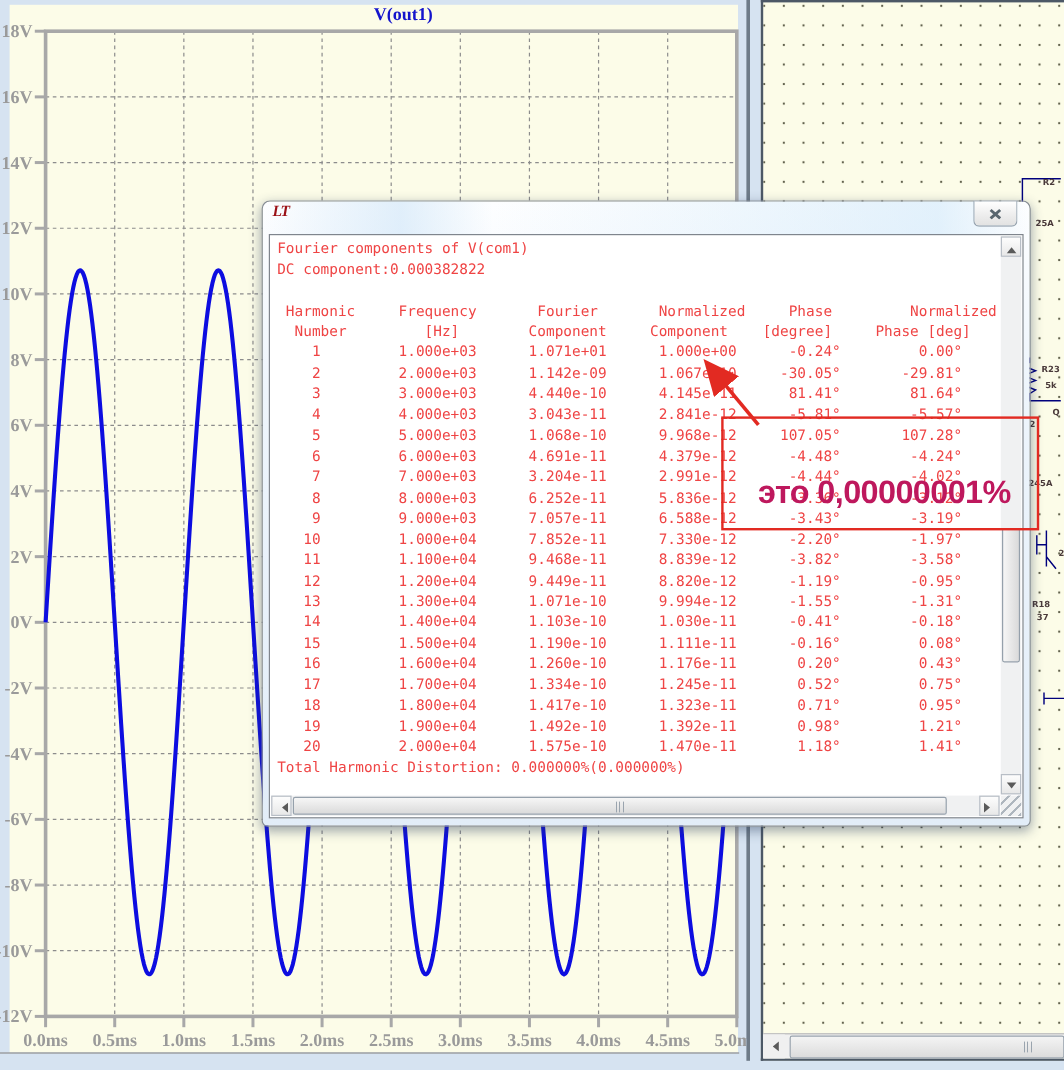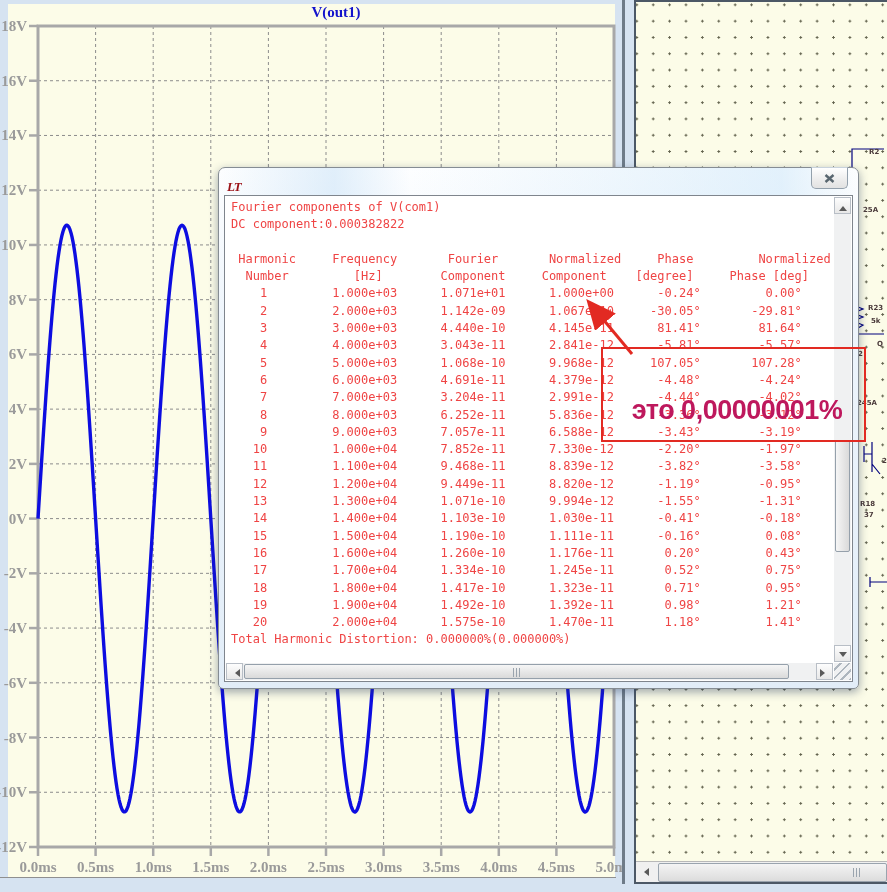--- a/index.html
+++ b/index.html
@@ -34,21 +34,21 @@
   .arrow-right{width:0;height:0;border:4px solid transparent;border-left:5px solid #5a5a5a;position:absolute;right:3px;top:6px;}
   .arrow-up{width:0;height:0;border:4px solid transparent;border-bottom:5px solid #5a5a5a;position:absolute;left:4px;top:4px;}
   .arrow-down{width:0;height:0;border:4px solid transparent;border-top:5px solid #5a5a5a;position:absolute;left:4px;top:7px;}
   
   #dialog{
     position:absolute;left:218px;top:167px;width:641px;height:522px;box-sizing:border-box;
     border:1px solid #858c93;border-radius:7px 7px 5px 5px;
     background:linear-gradient(#fdfeff,#eef5fc 30%,#e2edf8);
     box-shadow:0 3px 10px rgba(40,60,90,.45);
   }
-  #dlg-titlebar{position:absolute;left:0;top:0;right:0;height:27px;display:flex;align-items:flex-end;padding-left:8px;
+  #dlg-titlebar{position:absolute;left:0;top:0;right:0;height:27px;display:flex;align-items:flex-start;padding-left:8px;
     background:linear-gradient(90deg,rgba(255,255,255,0) 0%,rgba(190,220,245,.45) 18%,rgba(255,255,255,0) 30%,rgba(200,228,248,.5) 88%,rgba(255,255,255,0) 100%);
     border-radius:7px 7px 0 0;}
   #dlg-icon{font:italic bold 13px "Liberation Serif",serif;color:#9b1016;margin-right:6px;letter-spacing:-1px;}
   #dlg-title{font:12px "Liberation Sans",sans-serif;color:#141414;white-space:nowrap;}
   #dlg-close{position:absolute;right:10px;top:-1px;width:35px;height:20px;
     background:linear-gradient(#ffffff,#ececec 60%,#e2e2e2);
     border:1px solid #93a0ac;border-top:1px solid #c8d2dc;border-radius:0 0 5px 5px;
     display:flex;align-items:center;justify-content:center;cursor:default;}
   #dlg-content{position:absolute;left:5px;top:27px;right:5px;bottom:6px;background:#fff;border:1px solid #7f858d;}
   #log-pre{margin:0;padding:3px 0 0 6px;font:12px/17.3px "DejaVu Sans Mono",monospace;color:#ef4444;white-space:pre;}
@@ -175,21 +175,21 @@
     <div class="sb-btn">
         <div class="arrow-left"></div>
       </div>
     <div class="thumb">
       <div class="grip-v" style="left:194px;"></div>
     </div>
   </div>
 <span class="frag" style="left: 233px; top: 146px;">R2</span>
     <span class="frag" style="left: 231px; top: 157px; margin-left: 32px;">3.6</span>
     <span class="frag" style="left: 234px; top: 171px; margin-left: 40px;">Q1</span>
-    <span class="frag" style="left: 227px; top: 180px; margin-top: 24px;">25A</span>
+    <span class="frag" style="left: 227px; top: 180px;">25A</span>
     <span class="frag" style="left: 232px; top: 302px; text-align: right;">R23</span>
     <span class="frag" style="left: 235px; top: 315px;">5k</span>
     <span class="frag" style="left: 241px; top: 338px;">Q</span>
     <span class="frag" style="left: 207px; top: 348px;">25C2</span>
     <span class="frag" style="left: 221px; top: 397px; text-align: center;">245A</span>
     <span class="frag" style="left: 246px; top: 455px;">2</span>
     <span class="frag" style="left: 224px; top: 498px;">R18</span>
     <span class="frag" style="left: 228px; top: 509px;">37</span>
   </div>
 

